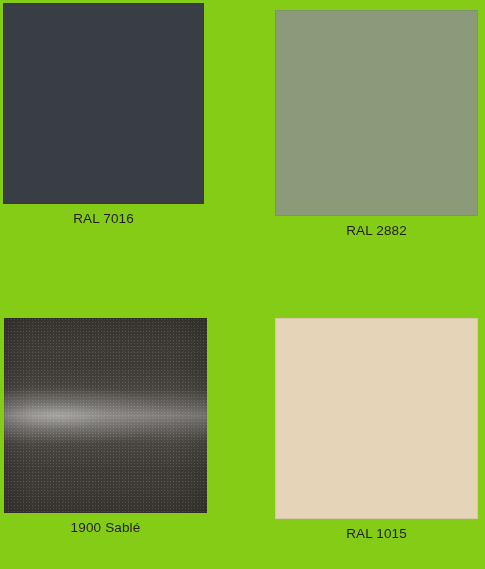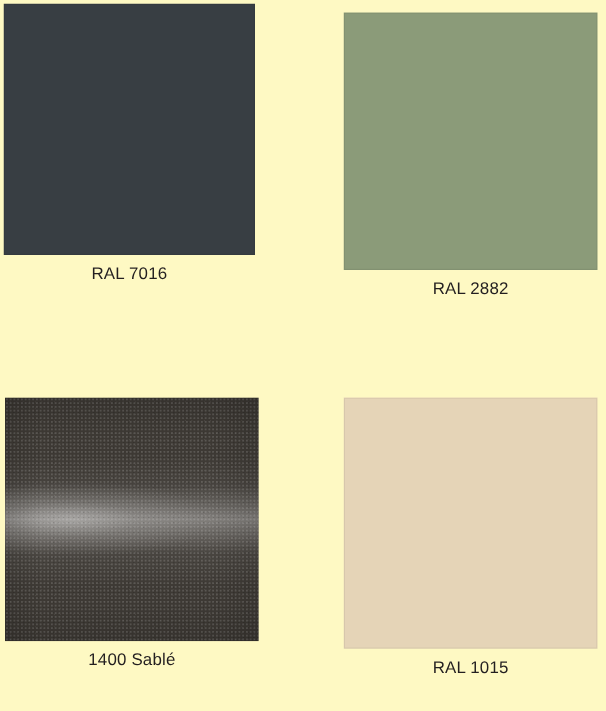--- a/index.html
+++ b/index.html
@@ -15,21 +15,21 @@
     font-family: "Liberation Sans", sans-serif;
     -webkit-font-smoothing: antialiased;
   }
 
   .board {
     position: absolute;
     left: 0;
     top: 0;
     width: 485px;
     height: 569px;
-    background: #fef9c3;
+    background: #84cc16;
   }
 
   
   .cell {
     position: absolute;
   }
 
   .chip {
     position: absolute;
     left: 0;
@@ -150,21 +150,21 @@
   </div>
 
   <div class="cell" id="cell-sable2900">
     <div class="chip">
       <div class="metal-base" style="background:#3d3934;"></div>
       <div class="metal-sheen"></div>
       <div class="metal-sheen2"></div>
       <div class="metal-grain"></div>
       <div class="metal-vignette"></div>
     </div>
-    <div class="caption" style="color: rgb(35, 31, 32);">1400 Sablé</div>
+    <div class="caption" style="color: rgb(35, 31, 32);">1900 Sablé</div>
   </div>
 
   <div class="cell" id="cell-ral1015">
     <div class="chip" style="background:#e5d4b7;"></div>
     <div class="caption" style="color: rgb(35, 31, 32);">RAL 1015</div>
   </div>
 
 </div>
 
 </body></html>

